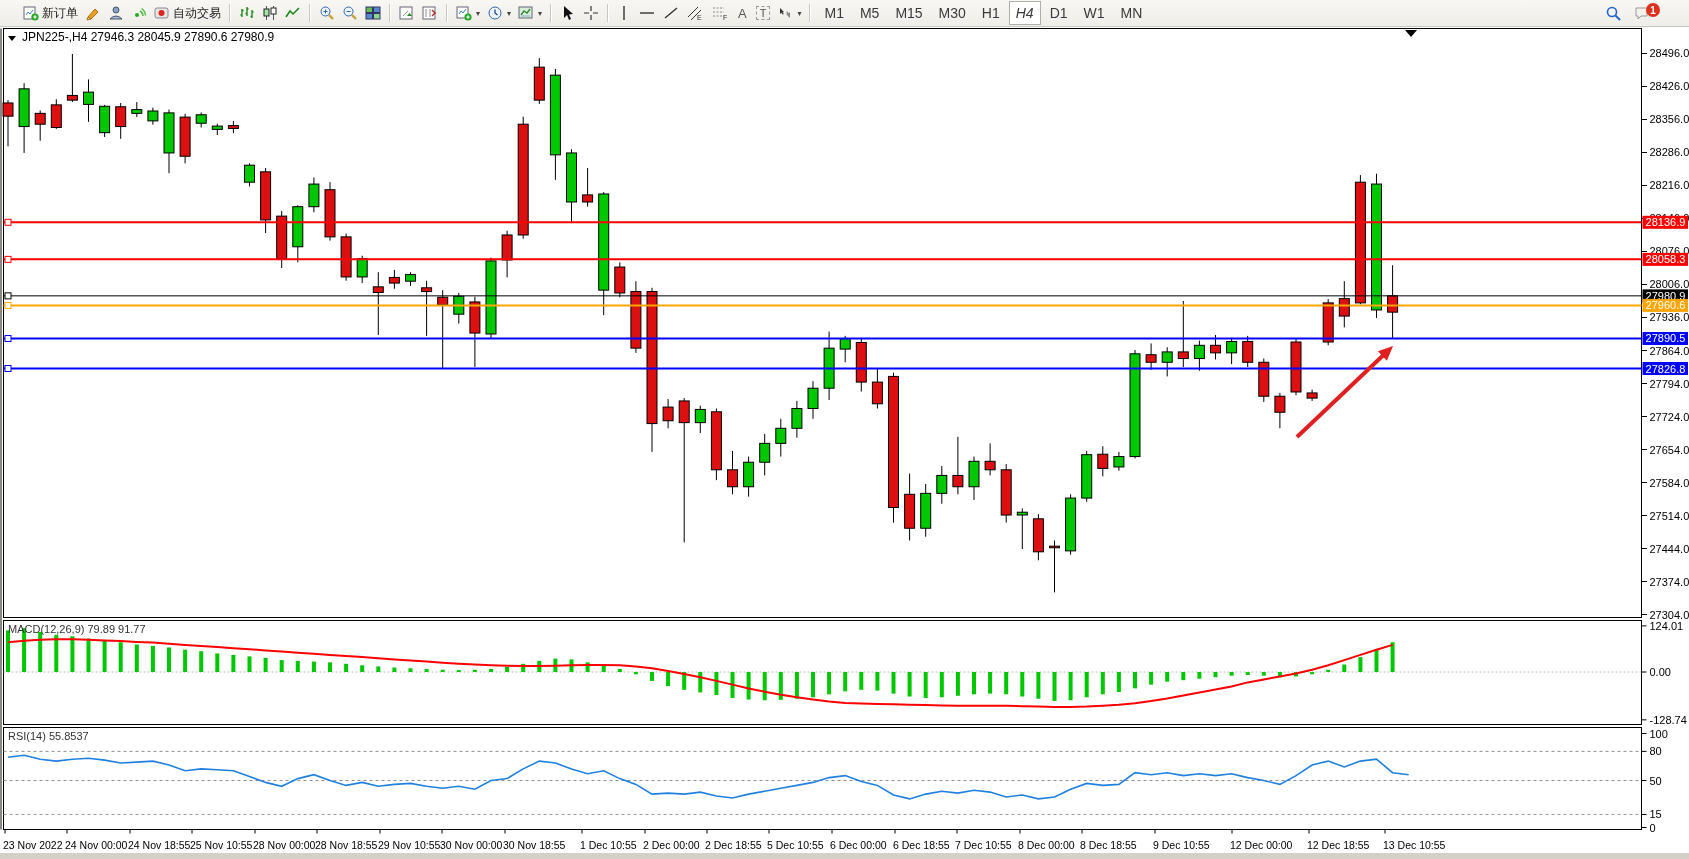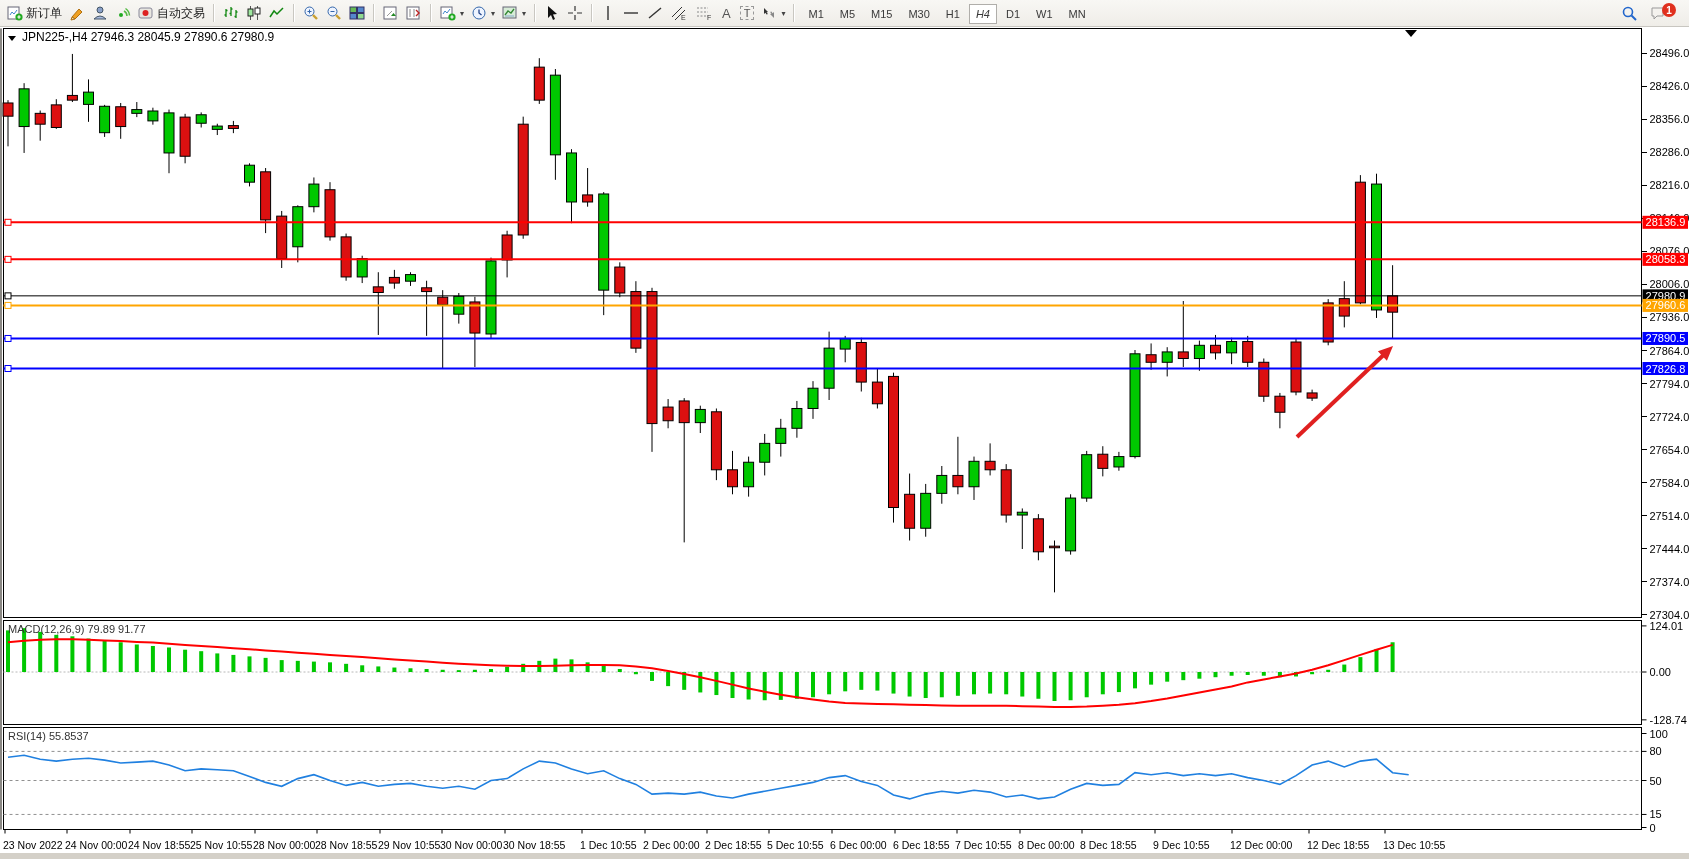--- a/index.html
+++ b/index.html
@@ -1,25 +1,25 @@
 <!DOCTYPE html>
 <html><head>
 <meta charset="utf-8">
 <style>
   html,body{margin:0;padding:0;background:#fff;width:1689px;height:859px;overflow:hidden;
     font-family:"Liberation Sans",sans-serif;}
   
   #toolbar{height:26px;background:linear-gradient(#f8f7f4,#efede8);border-bottom:1px solid #c8c6c0;
-    display:flex;align-items:center;padding:0 4px;gap:1px;white-space:nowrap;}
+    display:flex;align-items:center;padding:0 20px;gap:1px;white-space:nowrap;}
   .tbtn{display:inline-flex;align-items:center;gap:3px;padding:2px 3px;border-radius:2px;
     font-size:12px;color:#222;cursor:default;}
   .tbtn svg{display:block}
   .tsep{width:1px;height:18px;background:#c9c7c1;border-right:1px solid #fff;margin:0 4px;}
   .drop{font-size:8px;color:#444;margin-left:1px}
-  .tfbtn{font-size:11px;color:#3a3a3a;padding:3px 6px;border:1px solid transparent;margin:16px 1px;}
+  .tfbtn{font-size:14px;color:#3a3a3a;padding:3px 6px;border:1px solid transparent;margin:16px 1px;}
   .tfbtn.active{background:#fff;border:1px solid #b0aeaa;font-style:italic;}
   #tb-right{margin-left:auto;display:flex;align-items:center;gap:6px;padding-right:6px;}
   .badge{background:#e0301e;color:#fff;border-radius:50%;width:14px;height:14px;font-size:10px;
     display:inline-flex;align-items:center;justify-content:center;font-weight:bold;}
   
   #chart-area{position:relative;width:1689px;height:825px;}
   #chart-area svg{display:block}
   #bottom-strip{height:7px;background:#d4d0c8;border-top:1px solid #fff;}
   text{font-family:"Liberation Sans",sans-serif;}
 </style>

